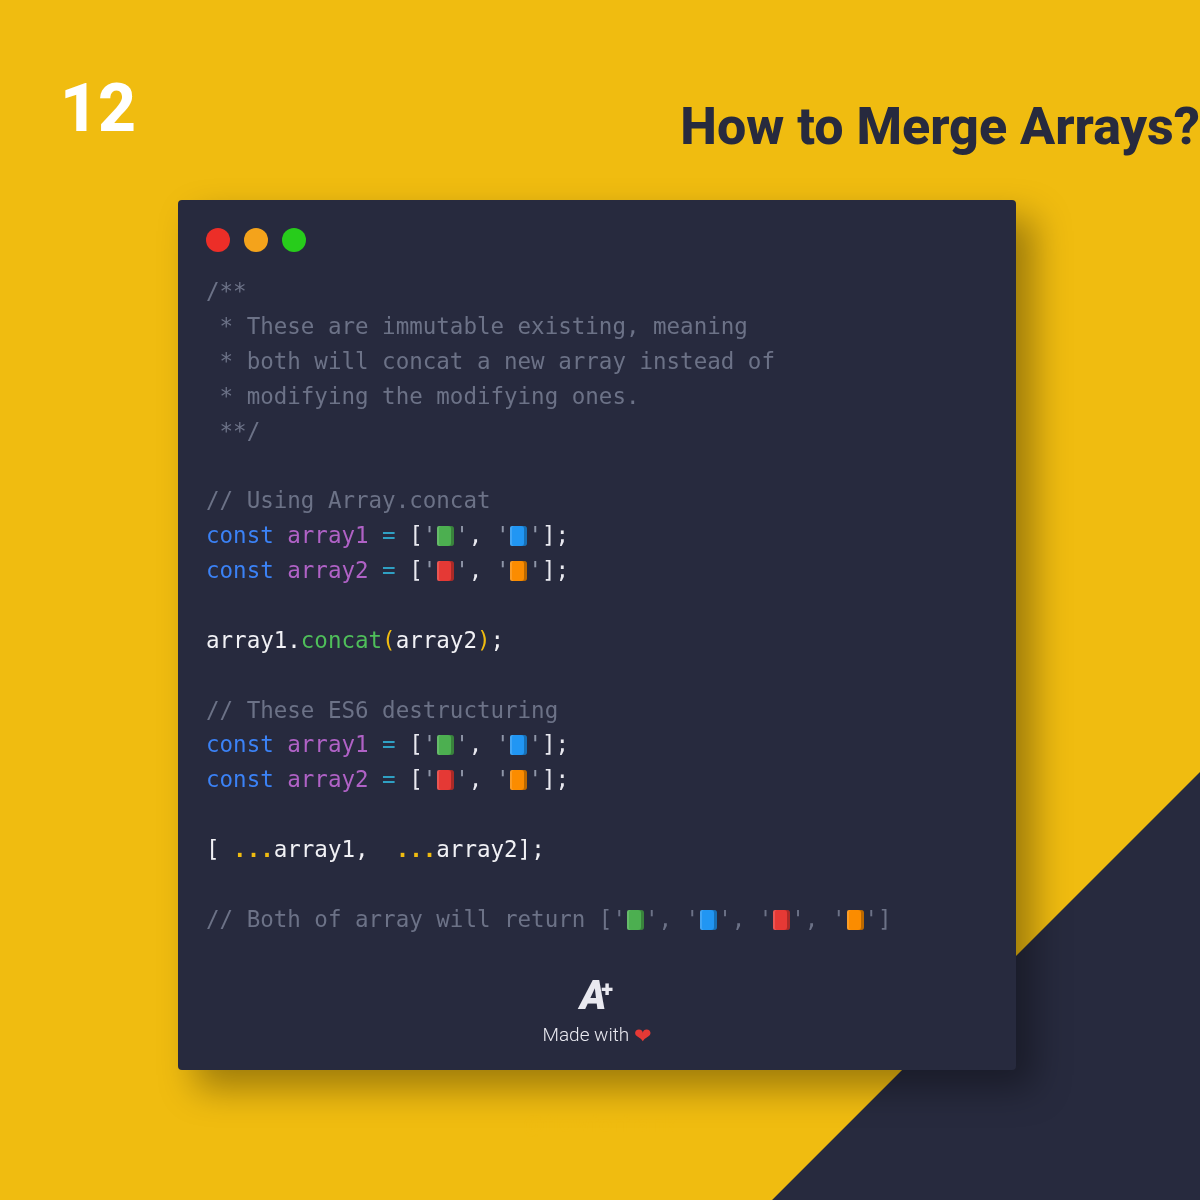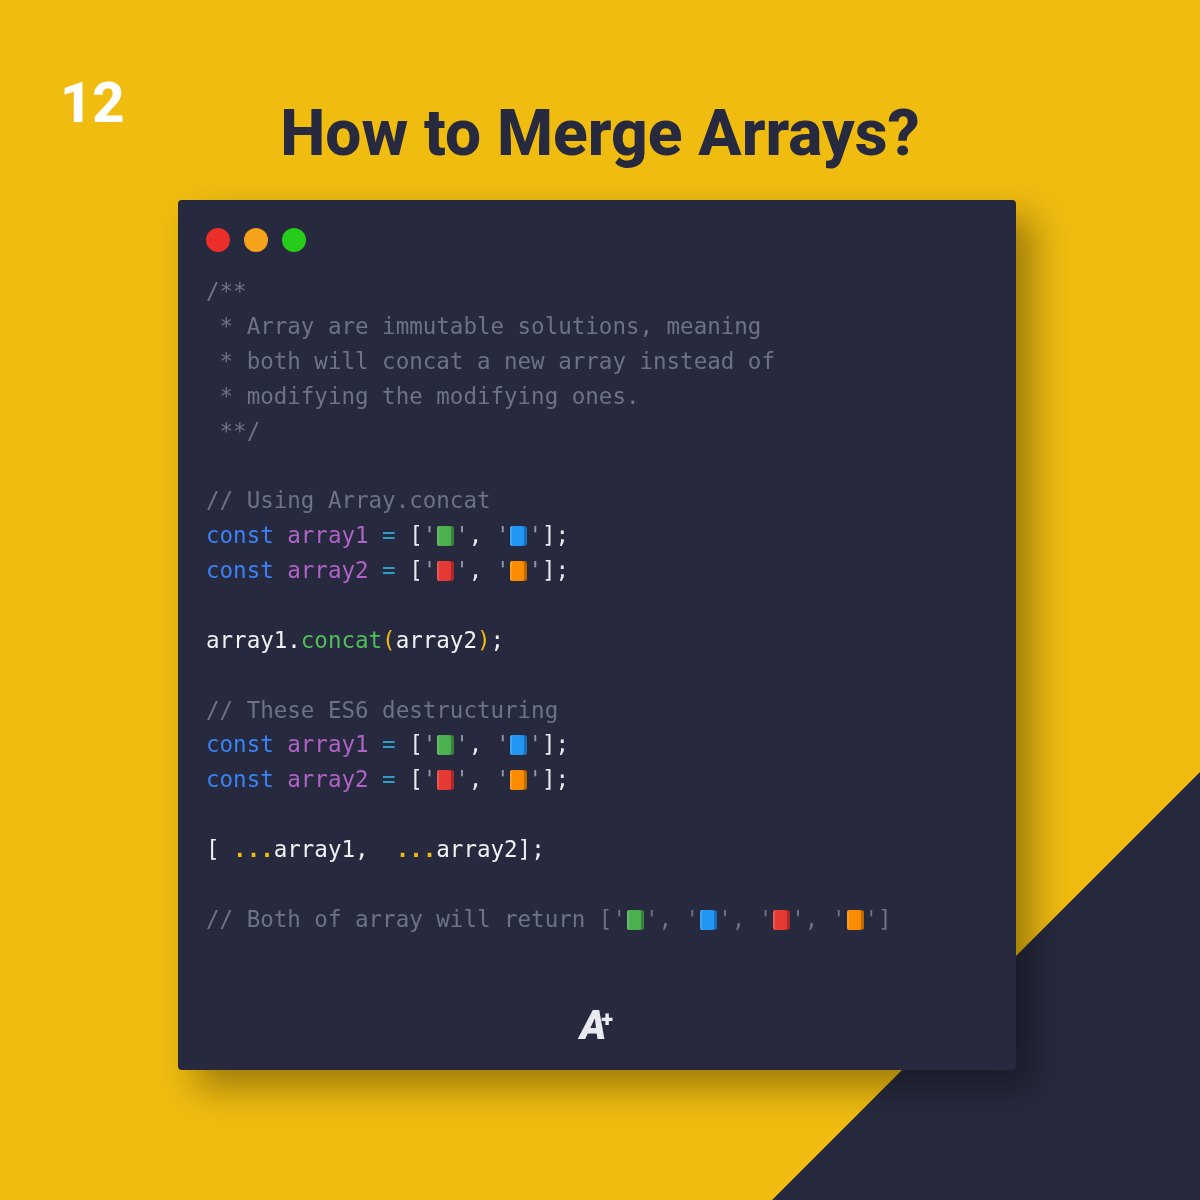--- a/index.html
+++ b/index.html
@@ -19,32 +19,32 @@
     top: -1070px;
     left: -1055px;
     transform: rotate(45deg);
     transform-origin: center center;
   }
   .page-number {
     position: absolute;
     top: 70px;
     left: 60px;
     color: #ffffff;
-    font-size: 56px;
+    font-size: 66px;
     font-weight: 800;
     z-index: 5;
   }
   .title {
     position: absolute;
     top: 96px;
     left: 0;
     width: 1200px;
-    text-align: center;
+    text-align: right;
     color: #272a3e;
-    font-size: 64px;
+    font-size: 52px;
     font-weight: 800;
     z-index: 5;
   }
   .code-window {
     position: absolute;
     top: 200px;
     left: 178px;
     width: 838px;
     height: 870px;
     background: #272a3e;
@@ -149,21 +149,21 @@
   <div class="title">How to Merge Arrays?</div>
 
   <div class="code-window">
     <div class="traffic-lights">
       <div class="traffic-light tl-red"></div>
       <div class="traffic-light tl-amber"></div>
       <div class="traffic-light tl-green"></div>
     </div>
 
     <div class="code"><span class="c-comment">/**</span>
-<span class="c-comment"> * Array are immutable solutions, meaning</span>
+<span class="c-comment"> * These are immutable existing, meaning</span>
 <span class="c-comment"> * both will concat a new array instead of</span>
 <span class="c-comment"> * modifying the modifying ones.</span>
 <span class="c-comment"> **/</span>
 
 <span class="c-comment">// Using Array.concat</span>
 <span class="c-keyword">const</span> <span class="c-ident">array1</span><span class="c-op"> = </span><span class="c-bracket">[</span><span class="c-string">'</span><span class="book bk-green"></span><span class="c-string">'</span><span class="c-bracket">, </span><span class="c-string">'</span><span class="book bk-blue"></span><span class="c-string">'</span><span class="c-bracket">]</span><span class="c-bracket">;</span>
 <span class="c-keyword">const</span> <span class="c-ident">array2</span><span class="c-op"> = </span><span class="c-bracket">[</span><span class="c-string">'</span><span class="book bk-red"></span><span class="c-string">'</span><span class="c-bracket">, </span><span class="c-string">'</span><span class="book bk-orange"></span><span class="c-string">'</span><span class="c-bracket">]</span><span class="c-bracket">;</span>
 
 <span class="c-white">array1</span><span class="c-white">.</span><span class="c-method">concat</span><span class="c-paren">(</span><span class="c-white">array2</span><span class="c-paren">)</span><span class="c-white">;</span>
 
@@ -172,18 +172,22 @@
 <span class="c-keyword">const</span> <span class="c-ident">array2</span><span class="c-op"> = </span><span class="c-bracket">[</span><span class="c-string">'</span><span class="book bk-red"></span><span class="c-string">'</span><span class="c-bracket">, </span><span class="c-string">'</span><span class="book bk-orange"></span><span class="c-string">'</span><span class="c-bracket">]</span><span class="c-bracket">;</span>
 
 <span class="c-white">[</span> <span class="c-spread">...</span><span class="c-white">array1</span><span class="c-white">, </span> <span class="c-spread">...</span><span class="c-white">array2</span><span class="c-white">]</span><span class="c-white">;</span>
 
 <span class="c-comment"><span>// Both of array will return [</span><span>'</span><span class="book bk-green"></span><span>'</span><span>, </span><span>'</span><span class="book bk-blue"></span><span>'</span><span>, </span><span>'</span><span class="book bk-red"></span><span>'</span><span>, </span><span>'</span><span class="book bk-orange"></span><span>'</span><span>]</span></span></div>
 
     <div class="footer-card">
       <div class="footer-logo">
         <span>A</span><span class="plus">+</span>
       </div>
+      <div class="footer-madewith">
+        <span>Made with</span>
+        <span class="heart">❤</span>
+      </div>
     </div>
   </div>
 
   <div class="handle">@flowforfrank</div>
 
 </div>
 
 </body></html>

